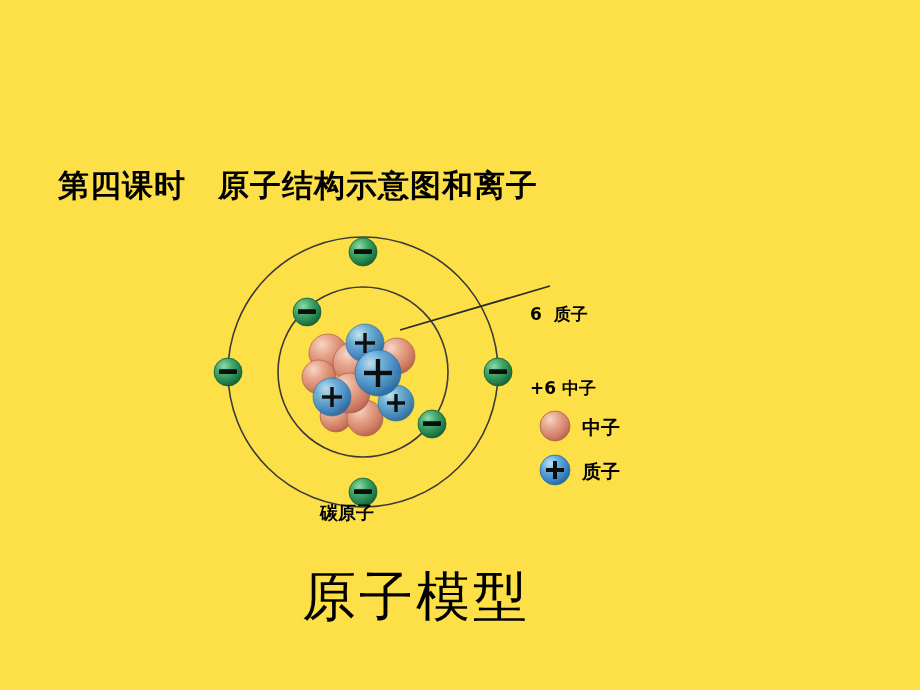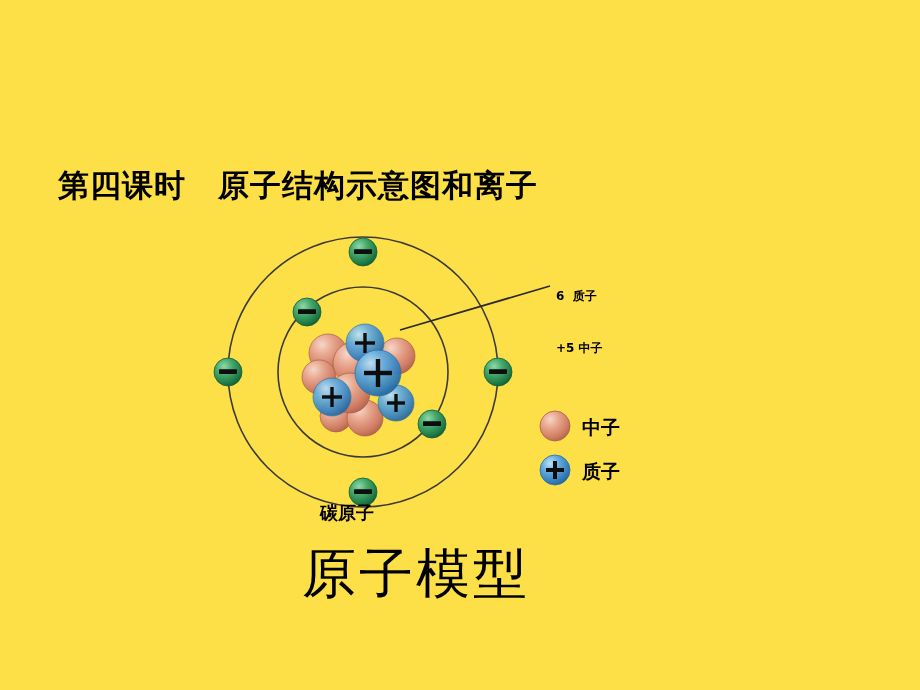--- a/index.html
+++ b/index.html
@@ -47,24 +47,24 @@
   }
   #atom-svg {
     position: absolute;
     left: 0;
     top: 0;
   }
 
   
   #nucleus-annotation {
     position: absolute;
-    left: 556px;
+    left: 530px;
     top: 253px;
     font-family: "DejaVu Sans", "Liberation Sans", sans-serif;
-    font-size: 12px;
+    font-size: 17px;
     font-weight: bold;
     color: #000000;
     line-height: 1.45;
     white-space: pre;
   }
   #nucleus-annotation .ann-line { display: block; }
 
   
   #carbon-label {
     position: absolute;
@@ -103,21 +103,21 @@
     font-size: 19px;
     font-weight: bold;
     color: #000000;
     white-space: pre;
   }
 
   
   #bottom-caption {
     position: absolute;
     left: 0;
-    top: 538px;
+    top: 561px;
     width: 832px;
     text-align: center;
     font-family: "DejaVu Serif", "Liberation Serif", serif;
     font-size: 54px;
     font-weight: normal;
     color: #000000;
     letter-spacing: 3px;
     white-space: pre;
   }
 </style>
@@ -221,21 +221,21 @@
         <g>
           <circle cx="213" cy="267" r="14" fill="url(#gradElectron)" stroke="#14603a" stroke-width="0.8"></circle>
           <rect x="204" y="264.3" width="18" height="4.6" rx="0.6" fill="#0d0d0d"></rect>
         </g>
       </g>
     </svg>
   </div>
 
   <div id="nucleus-annotation">
     <span class="ann-line">6  质子</span>
-    <span class="ann-line">+5 中子</span>
+    <span class="ann-line">+6 中子</span>
   </div>
 
   <div id="carbon-label">碳原子</div>
 
   <div id="legend">
 
 
     <div class="legend-row">
       <span class="legend-swatch">
         <svg width="34" height="34" viewBox="0 0 34 34">

